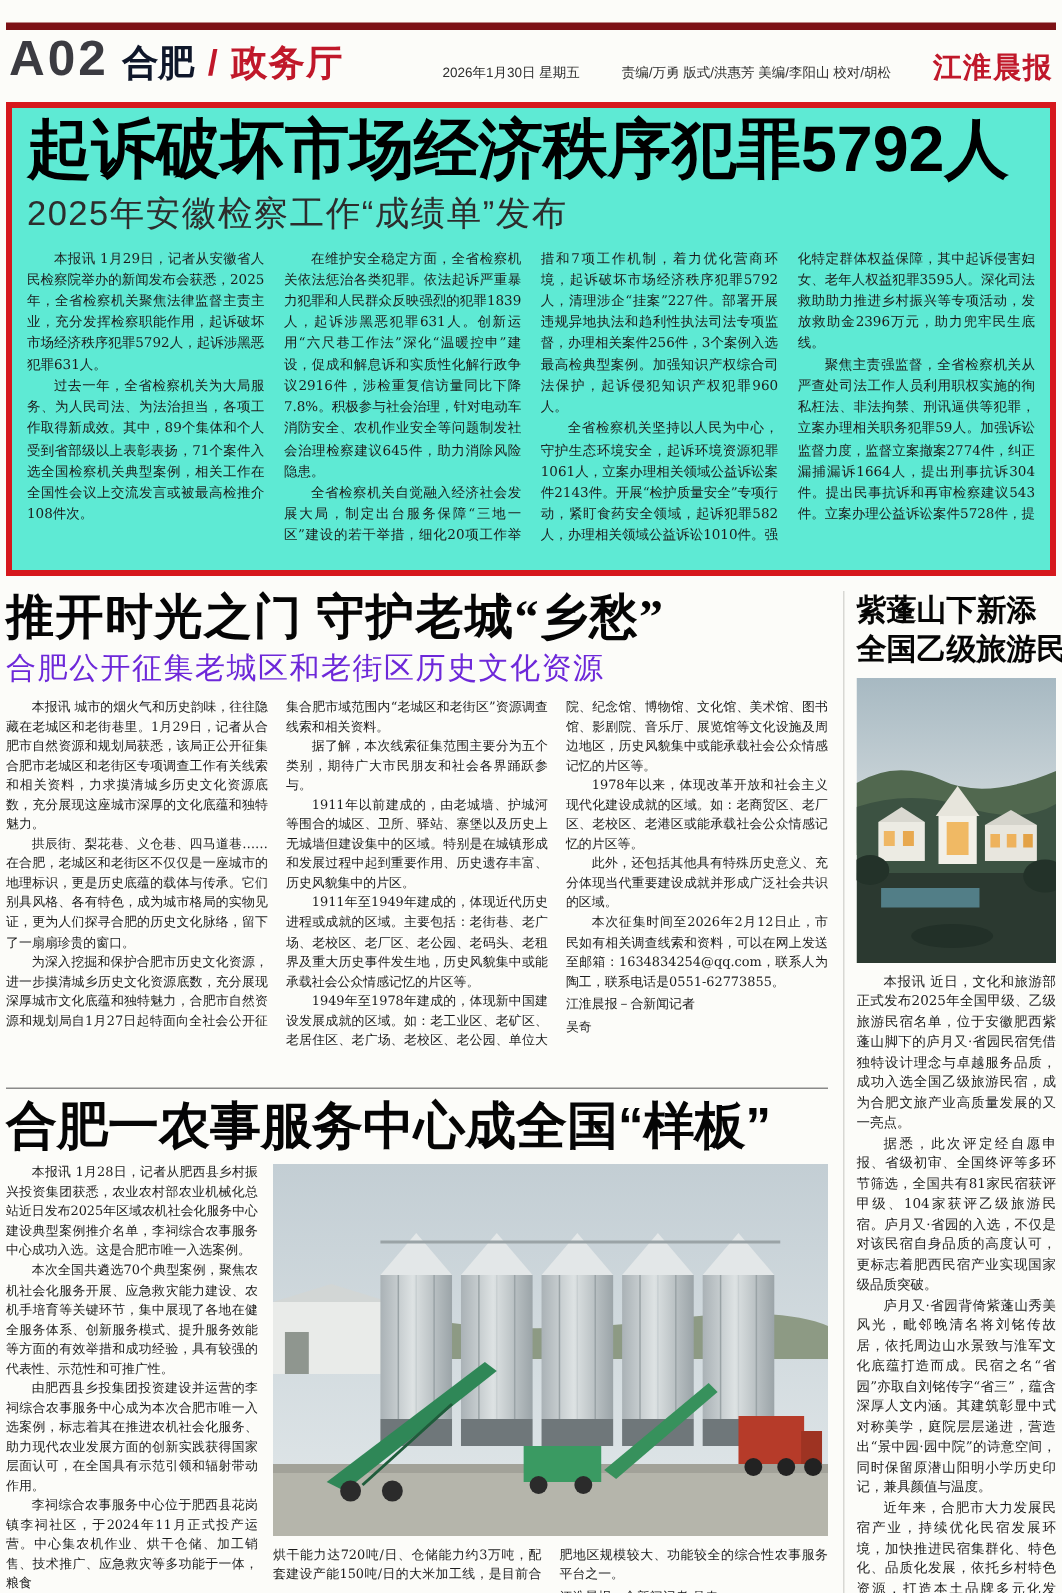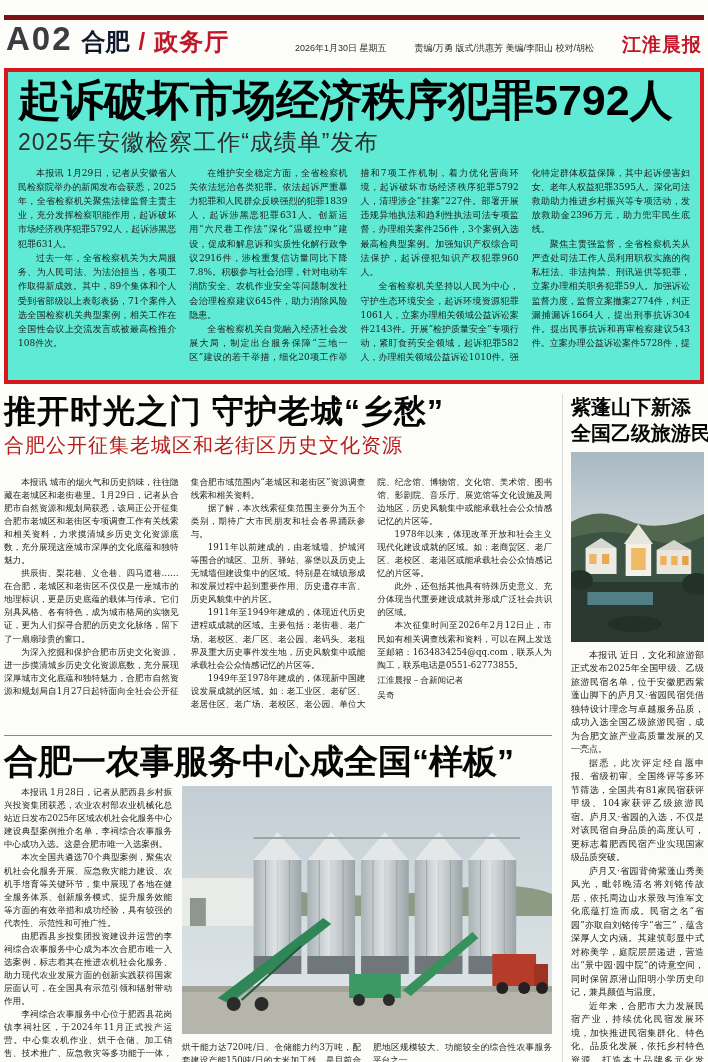--- a/index.html
+++ b/index.html
@@ -30,24 +30,24 @@
   }
   .body-text p { margin:0; text-indent:2em; text-align:justify; }
   .byline { text-align:right; text-indent:0 !important; margin-top:2px !important; }
   .lead-body { column-count:4; column-gap:13px; height:206px; overflow:hidden;
     font-size:9px; line-height:1.58; }
 
   .mid-wrap { display:flex; gap:10px; margin-top:10px; }
   .left-main { width:548px; flex:none; }
   .sidebar { flex:1; border-left:1px solid #d8d8d4; padding-left:8px; min-width:0; }
 
-  .heri-headline { font-family:Liberation Sans, sans-serif; font-weight:900;
+  .heri-headline { font-family:Liberation Serif, serif; font-weight:900;
     font-size:32px; color:#050505; margin:0; line-height:1.1; letter-spacing:1px; white-space:nowrap; }
-  .heri-subhead { font-family:"Liberation Sans", sans-serif; font-size:20px; color:#b91c1c;
-    font-weight:400; margin:3px 0 17px; letter-spacing:1px; }
+  .heri-subhead { font-family:"Liberation Sans", sans-serif; font-size:20px; color:#6d28d9;
+    font-weight:400; margin:3px 0 7px; letter-spacing:1px; }
   .heri-body { column-count:3; column-gap:12px; height:250px; overflow:hidden;
     font-size:8.6px; line-height:1.52; }
 
   .story-divider { border:0; border-top:1px solid #8a8a8a; margin:9px 0 7px; }
 
   .farm-headline { font-family:"Liberation Sans", sans-serif; font-weight:900;
     font-size:34px; color:#050505; margin:0 0 6px; line-height:1.1; white-space:nowrap; }
   .farm-row { display:flex; gap:10px; }
   .farm-left { width:168px; flex:none; font-size:8.6px; line-height:1.52; height:302px; overflow:hidden; }
   .farm-right { flex:1; min-width:0; }

